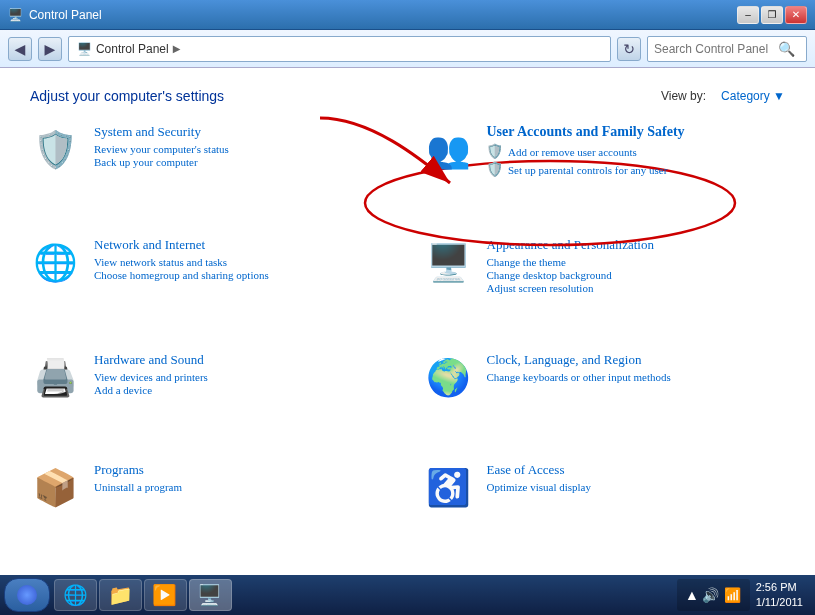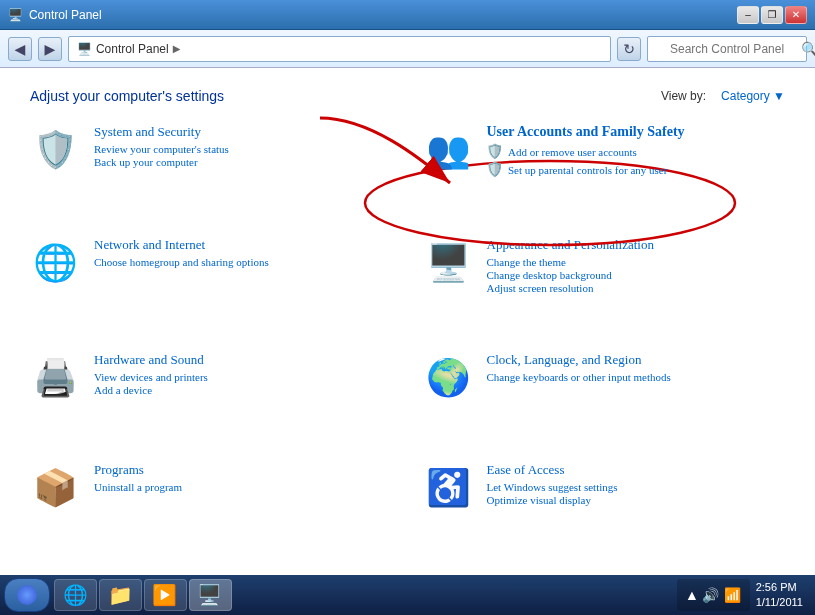--- a/index.html
+++ b/index.html
@@ -104,22 +104,22 @@
       font-size: 14px;
       color: #446;
     }
     .search-bar {
       display: flex;
       align-items: center;
       background: white;
       border: 1px solid #88aacc;
       border-radius: 2px;
       height: 26px;
-      padding: 0 22px;
-      gap: 11px;
+      padding: 0 6px;
+      gap: 4px;
       width: 160px;
     }
     .search-bar input {
       border: none;
       outline: none;
       font-size: 12px;
       width: 120px;
       color: #999;
     }
     .search-icon {
@@ -380,20 +380,21 @@
           <span class="cat-link-icon">🛡️</span>
           Set up parental controls for any user
         </a>
       </div>
     </div>
 
     <div class="category-item">
       <div class="cat-icon">🌐</div>
       <div class="cat-content">
         <a class="cat-title">Network and Internet</a>
+        <a class="cat-link">View network status and tasks</a>
         <a class="cat-link">Choose homegroup and sharing options</a>
       </div>
     </div>
 
     <div class="category-item">
       <div class="cat-icon">🖥️</div>
       <div class="cat-content">
         <a class="cat-title">Appearance and Personalization</a>
         <a class="cat-link">Change the theme</a>
         <a class="cat-link">Change desktop background</a>
@@ -423,21 +424,20 @@
       <div class="cat-content">
         <a class="cat-title">Programs</a>
         <a class="cat-link">Uninstall a program</a>
       </div>
     </div>
 
     <div class="category-item">
       <div class="cat-icon">♿</div>
       <div class="cat-content">
         <a class="cat-title">Ease of Access</a>
-        <a class="cat-link">Let Windows suggest settings</a>
         <a class="cat-link">Optimize visual display</a>
       </div>
     </div>
 
   </div>
 </div>
 
 <div class="taskbar">
   <div class="start-btn">
     <div class="start-orb"></div>

